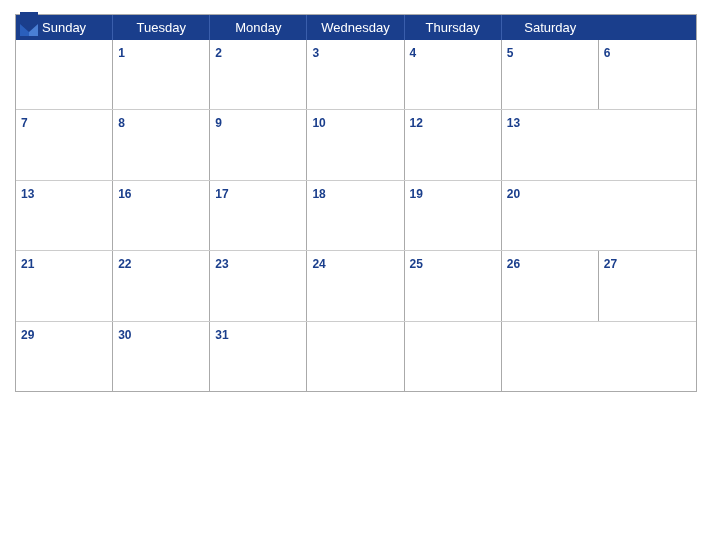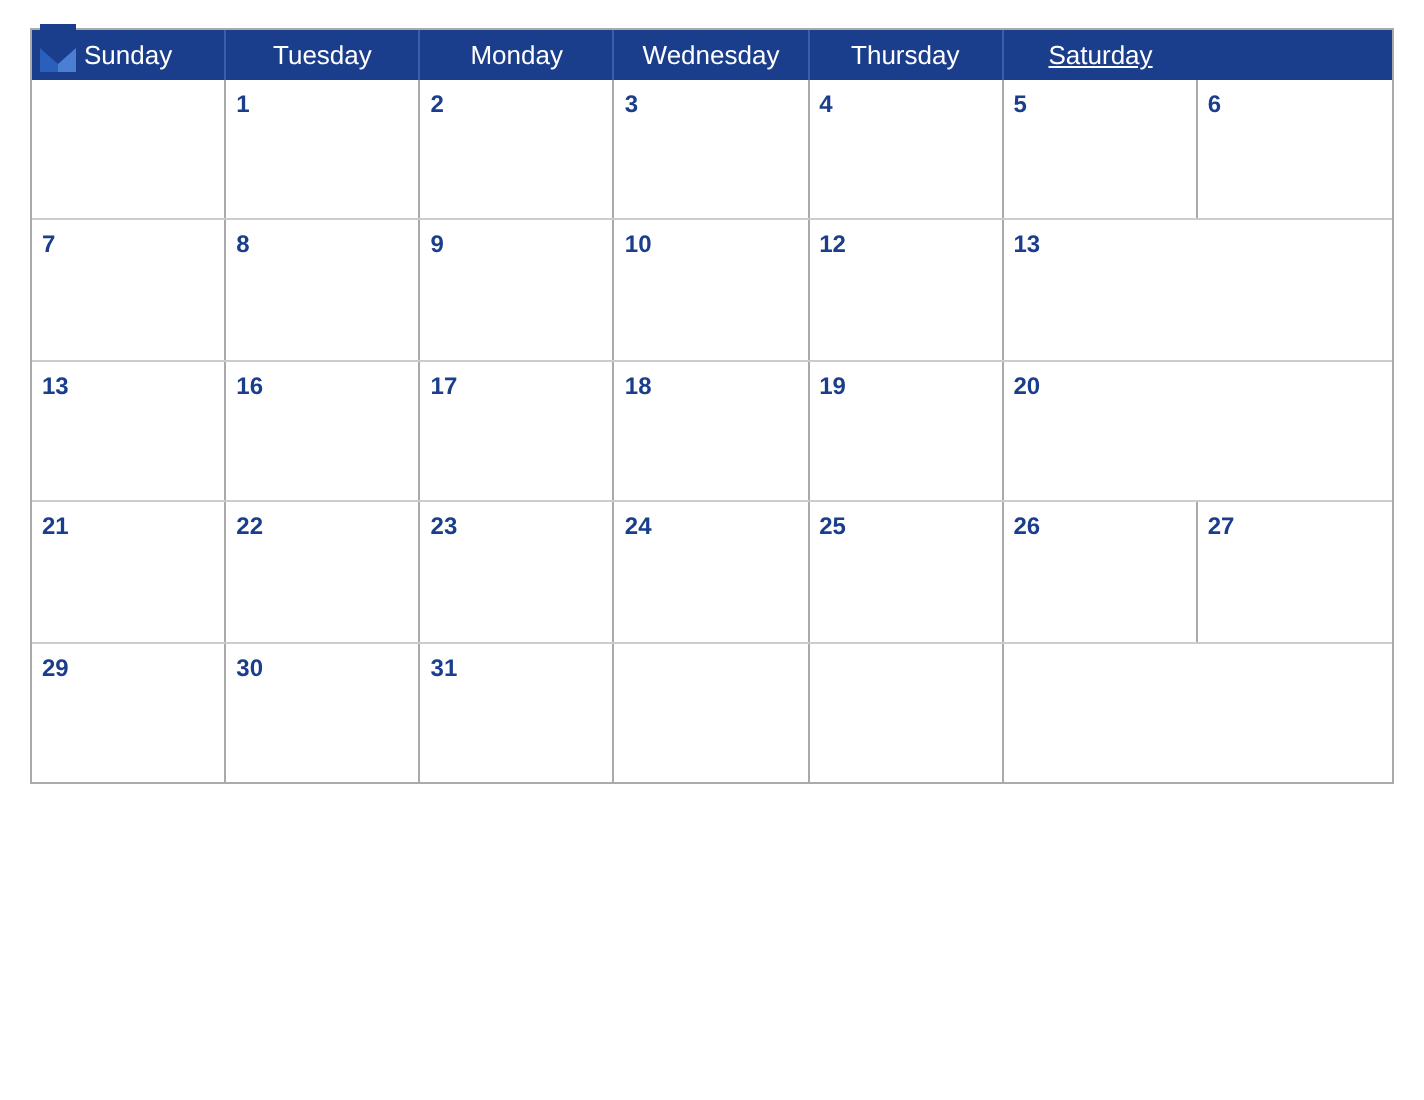--- a/index.html
+++ b/index.html
@@ -74,21 +74,21 @@
       background-color: #1a3e8c;
     }
     .day-header {
       color: #fff;
       text-align: center;
       font-size: 13px;
       padding: 5px 2px;
       border-right: 1px solid #3a5eac;
       font-weight: normal;
     }
-    .day-header:last-child { border-right: none; text-decoration: underline; }
+    .day-header:last-child { border-right: none; }
     .weeks {
       flex: 1;
       display: flex;
       flex-direction: column;
     }
     .week-row {
       display: grid;
       grid-template-columns: repeat(7, 1fr);
       flex: 1;
       border-top: 1px solid #aaa;

